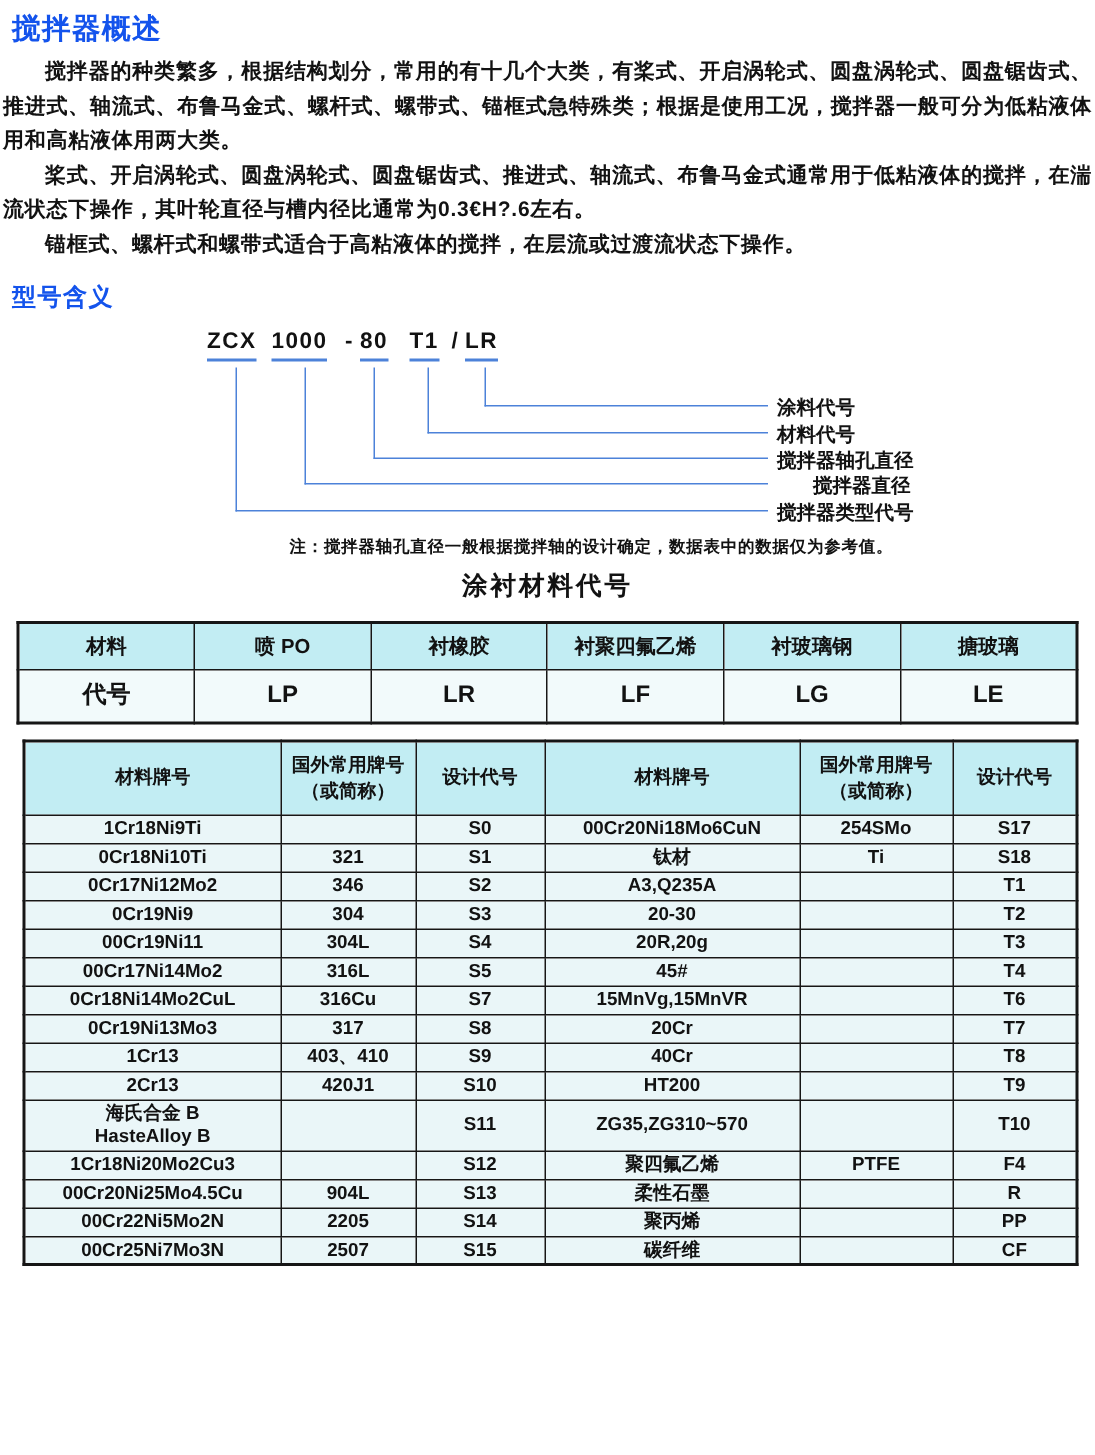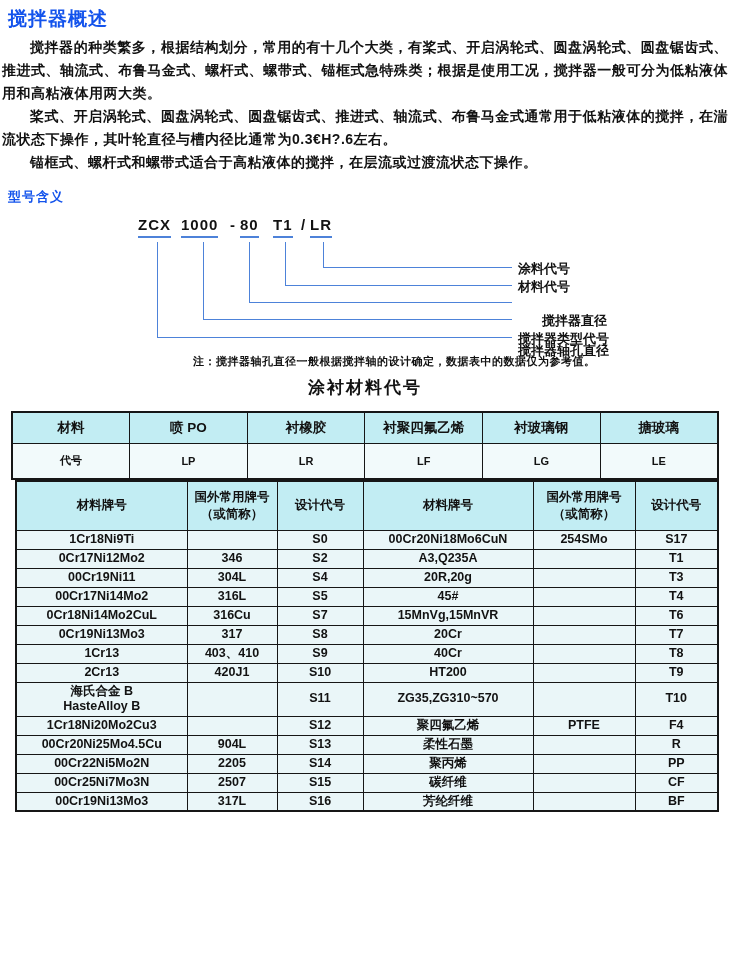--- a/index.html
+++ b/index.html
@@ -8,21 +8,21 @@
     width:730px; height:970px; overflow:hidden;
     background:#ffffff; color:#121212;
     font-family:"Liberation Sans", sans-serif;
   }
   .page { position:relative; width:730px; height:970px; }
 
   .sec-title {
     color:#1353ec; font-weight:bold; font-size:19px;
     margin:6px 0 4px 8px; letter-spacing:1px;
   }
-  .sec-title.second { margin-top:14px; font-size:13px; }
+  .sec-title.second { margin-top:14px; font-size:16px; }
 
   .para {
     font-size:14px; font-weight:bold; line-height:23px;
     text-indent:2em; margin:0 2px 0 2px; text-align:justify;
     letter-spacing:0.5px;
   }
 
   
   .diagram { position:relative; height:160px; margin-top:10px; }
   .seg {
@@ -52,23 +52,23 @@
 
   table { border-collapse:collapse; table-layout:fixed; }
   th, td {
     border:1px solid #161616; text-align:center; vertical-align:middle;
     font-weight:bold; white-space:pre-line; overflow:hidden; padding:1px 2px;
   }
   thead th { background:#c2edf3; }
 
   table.tbl1 { width:708px; margin:12px 0 0 11px; border:2px solid #161616; }
   .tbl1 th { height:31px; font-size:13.5px; }
-  .tbl1 td { height:36px; font-size:11px; background:#f2fafb; }
-
-  table.tbl2 { width:702px; margin:0 0 0 15px; border:2px solid #161616; }
+  .tbl1 td { height:36px; font-size:16px; background:#f2fafb; }
+
+  table.tbl2 { width:702px; margin:10px 0 0 15px; border:2px solid #161616; }
   .tbl2 th { height:49px; font-size:12.5px; line-height:1.35; }
   .tbl2 td { height:19px; font-size:12.5px; line-height:1.25; background:#eaf6f8; }
 </style>
 </head>
 <body>
 
 <div class="page">
 
   <div class="sec-title">搅拌器概述</div>
   <p class="para">搅拌器的种类繁多，根据结构划分，常用的有十几个大类，有桨式、开启涡轮式、圆盘涡轮式、圆盘锯齿式、推进式、轴流式、布鲁马金式、螺杆式、螺带式、锚框式急特殊类；根据是使用工况，搅拌器一般可分为低粘液体用和高粘液体用两大类。</p>
@@ -87,21 +87,21 @@
     <span class="seg" style="left:310px;">LR</span>
 
     <div class="conn" style="left:323px; top:26px; width:189px; height:26px;"></div>
     <div class="conn" style="left:285px; top:26px; width:227px; height:44px;"></div>
     <div class="conn" style="left:249px; top:26px; width:263px; height:61px;"></div>
     <div class="conn" style="left:203px; top:26px; width:309px; height:78px;"></div>
     <div class="conn" style="left:157px; top:26px; width:355px; height:96px;"></div>
 
     <span class="dlabel" style="top:44px;">涂料代号</span>
     <span class="dlabel" style="top:62px;">材料代号</span>
-    <span class="dlabel" style="top:79px;margin-top:47px;">搅拌器轴孔直径</span>
+    <span class="dlabel" style="top:79px;">搅拌器轴孔直径</span>
     <span class="dlabel" style="top:96px;margin-left:24px;">搅拌器直径</span>
     <span class="dlabel" style="top:114px;">搅拌器类型代号</span>
 
     <div class="dnote">注：搅拌器轴孔直径一般根据搅拌轴的设计确定，数据表中的数据仅为参考值。</div>
   </div>
 
   <div class="tbl-title t1">涂衬材料代号</div>
   <table class="tbl1">
     <colgroup>
       <col style="width:16.66%">
@@ -157,28 +157,44 @@
     <tbody>
         <tr>
           <td>1Cr18Ni9Ti</td>
           <td></td>
           <td>S0</td>
           <td>00Cr20Ni18Mo6CuN</td>
           <td>254SMo</td>
           <td>S17</td>
         </tr>
         <tr>
+          <td>0Cr18Ni10Ti</td>
+          <td>321</td>
+          <td>S1</td>
+          <td>钛材</td>
+          <td>Ti</td>
+          <td>S18</td>
+        </tr>
+        <tr>
           <td>0Cr17Ni12Mo2</td>
           <td>346</td>
           <td>S2</td>
           <td>A3,Q235A</td>
           <td></td>
           <td>T1</td>
         </tr>
         <tr>
+          <td>0Cr19Ni9</td>
+          <td>304</td>
+          <td>S3</td>
+          <td>20-30</td>
+          <td></td>
+          <td>T2</td>
+        </tr>
+        <tr>
           <td>00Cr19Ni11</td>
           <td>304L</td>
           <td>S4</td>
           <td>20R,20g</td>
           <td></td>
           <td>T3</td>
         </tr>
         <tr>
           <td>00Cr17Ni14Mo2</td>
           <td>316L</td>
@@ -253,24 +269,16 @@
           <td>PP</td>
         </tr>
         <tr>
           <td>00Cr25Ni7Mo3N</td>
           <td>2507</td>
           <td>S15</td>
           <td>碳纤维</td>
           <td></td>
           <td>CF</td>
         </tr>
-        <tr>
-          <td>00Cr19Ni13Mo3</td>
-          <td>317L</td>
-          <td>S16</td>
-          <td>芳纶纤维</td>
-          <td></td>
-          <td>BF</td>
-        </tr>
       </tbody>
   </table>
 
 </div>
 
 </body></html>

